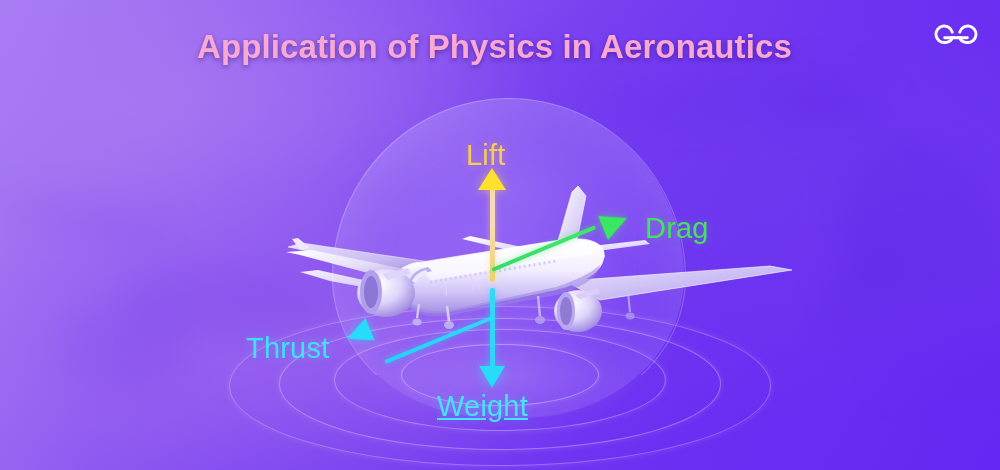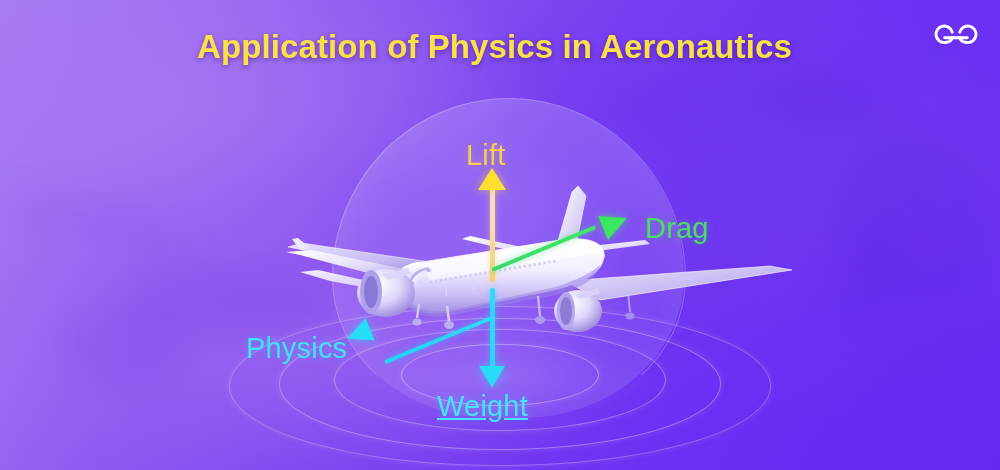--- a/index.html
+++ b/index.html
@@ -185,21 +185,21 @@
   #label-drag   { left: 645px; top: 212px; color: #46e063; text-shadow: 0 0 10px rgba(70,224,99,.35); }
   #label-thrust { left: 246px; top: 332px; color: #3ee2fa; text-shadow: 0 0 10px rgba(62,226,250,.35); }
   #label-weight { left: 437px; top: 390px; color: #44e4fb; text-shadow: 0 0 10px rgba(68,228,251,.35); text-decoration: underline; }
 
   
   #title {
     position: absolute;
     left: 0; right: 11px;
     top: 28px;
     text-align: center;
-    color: #fde047;
+    color: #f9a8d4;
     font-size: 33px;
     font-weight: bold;
     letter-spacing: .1px;
     text-shadow: 0 2px 5px rgba(40,10,95,.45);
   }
 
   
   #logo { position: absolute; right: 22px; top: 19px; width: 44px; height: 34px; }
 </style>
 </head>
@@ -342,21 +342,21 @@
     <div class="drag-head"></div>
   </div>
 
   <div class="vec">
     <div class="shaft thrust-shaft"></div>
     <div class="thrust-head"></div>
   </div>
 
   <div class="vlabel" id="label-lift">Lift</div>
   <div class="vlabel" id="label-drag">Drag</div>
-  <div class="vlabel" id="label-thrust">Physics</div>
+  <div class="vlabel" id="label-thrust">Thrust</div>
   <div class="vlabel" id="label-weight">Weight</div>
 
   <div id="title">Application of Physics in Aeronautics</div>
 
   <svg id="logo" viewBox="0 0 64 46">
     <g fill="none" stroke="#ffffff" stroke-width="4.2" stroke-linecap="round">
       <path d="M26.5,17.5 A12,12 0 1 0 15.5,32.5 A12,12 0 0 0 27,25.5 L15.5,25.5"></path>
       <path d="M37.5,17.5 A12,12 0 1 1 48.5,32.5 A12,12 0 0 1 37,25.5 L48.5,25.5"></path>
       <path d="M26,25.5 L38,25.5"></path>
     </g>

